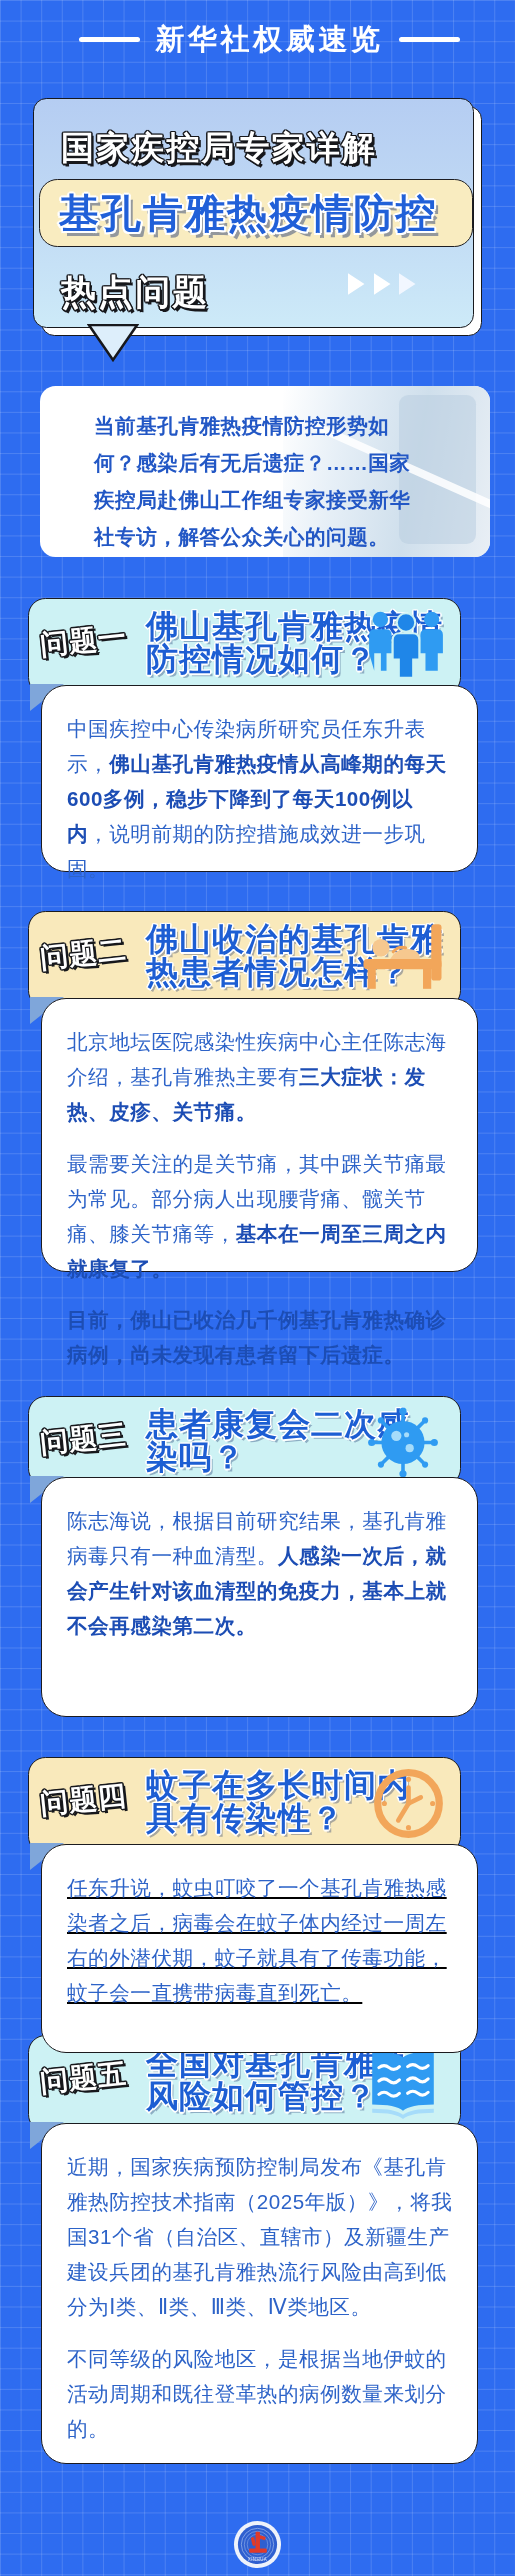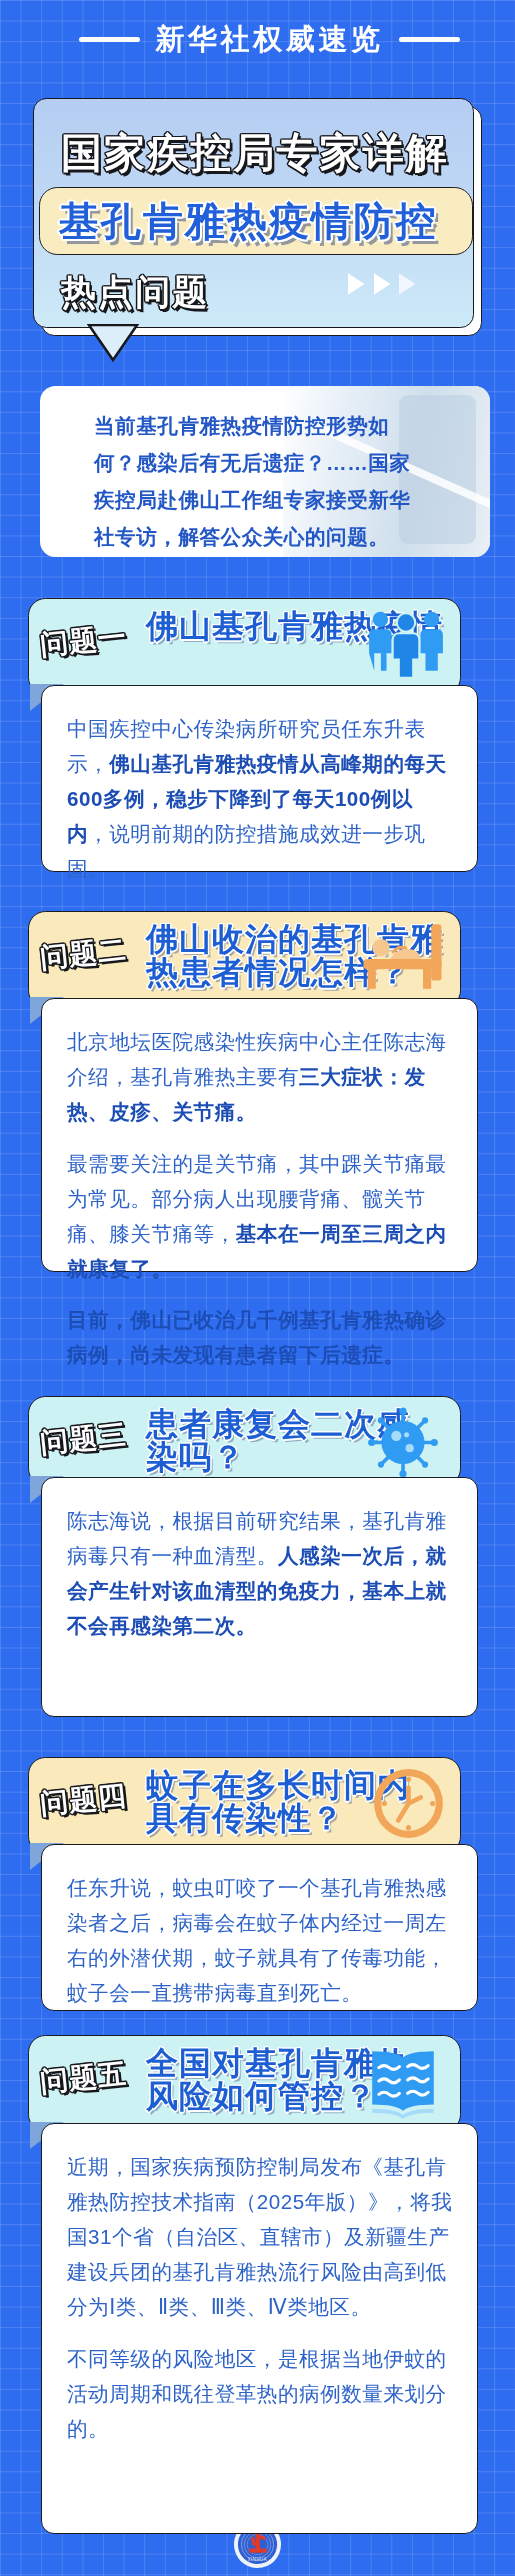--- a/index.html
+++ b/index.html
@@ -14,23 +14,23 @@
   }
   
   .masthead{position:absolute;top:19.6px;left:12px;width:100%;display:flex;align-items:center;justify-content:center;gap:15.5px;}
   .mast-bar{width:61px;height:4.6px;border-radius:3.1px;background:#fff;}
   .mast-title{color:#fff;font-size:29px;font-weight:800;letter-spacing:3.6px;}
   
   .hero-shadow{position:absolute;left:41px;top:106px;width:439px;height:228px;background:#fff;border:1.5px solid #17181c;border-radius:13.4px;}
   .hero{position:absolute;left:33px;top:98px;width:439px;height:228px;border:1.5px solid #17181c;border-radius:13.4px;
         background:linear-gradient(180deg,#b5cdf2 0%,#bfd8f4 45%,#cdeaf8 100%);}
   .hero-tail{position:absolute;left:87px;top:324px;width:52px;height:38px;}
-  .hero-line1{position:absolute;left:27px;top:27px;font-size:41px;font-weight:900;letter-spacing:2.1px;color:#fff;
+  .hero-line1{position:absolute;left:27px;top:27px;font-size:33px;font-weight:900;letter-spacing:2.1px;color:#fff;
       text-shadow:1.5px 0 0 #17181c,-1.5px 0 0 #17181c,0 1.5px 0 #17181c,0 -1.5px 0 #17181c,1px 1px 0 #17181c,-1px 1px 0 #17181c,1px -1px 0 #17181c,-1px -1px 0 #17181c,2.6px 3.1px 0 #17181c;}
-  .hero-banner{position:absolute;left:5.2px;top:88px;width:434px;height:68px;background:#f9ecc0;border:1px solid #1d1d22;border-radius:18.5px;
+  .hero-banner{position:absolute;left:5.2px;top:80px;width:434px;height:68px;background:#f9ecc0;border:1px solid #1d1d22;border-radius:18.5px;
       display:flex;align-items:center;padding-left:18.5px;box-sizing:border-box;}
   .hero-banner-text{font-size:40px;font-weight:900;letter-spacing:2.1px;color:#2160d8;
       text-shadow:2.1px 0 0 #fff,-2.1px 0 0 #fff,0 2.1px 0 #fff,0 -2.1px 0 #fff,1.5px 1.5px 0 #fff,-1.5px 1.5px 0 #fff,1.5px -1.5px 0 #fff,-1.5px -1.5px 0 #fff,4.1px 4.6px 0 rgba(25,52,112,.45);}
   .hero-line3{position:absolute;left:27px;top:170px;font-size:35px;font-weight:900;letter-spacing:2.1px;color:#fff;
       text-shadow:1.5px 0 0 #17181c,-1.5px 0 0 #17181c,0 1.5px 0 #17181c,0 -1.5px 0 #17181c,1px 1px 0 #17181c,-1px 1px 0 #17181c,1px -1px 0 #17181c,-1px -1px 0 #17181c,2.6px 3.1px 0 #17181c;}
   .hero-arrows{position:absolute;left:313px;top:173px;display:flex;gap:7.2px;}
   
   .intro{position:absolute;left:40px;top:386px;width:450px;height:171px;background:#fff;border-radius:15.5px;overflow:hidden;}
   .intro-photo{position:absolute;right:0;top:0;width:46%;height:100%;
       background:linear-gradient(100deg,rgba(255,255,255,0) 0%,rgba(210,226,240,.55) 28%,#cfdfec 62%,#e9eff5 100%);}
@@ -40,21 +40,21 @@
   
   .q-card{position:absolute;left:28px;width:433px;border:1.5px solid #1b1b1f;border-radius:17.5px;box-sizing:border-box;}
   .q-card.cyan{background:#cdf2f4;}
   .q-card.cream{background:#f9e9bb;}
   .q-label{position:absolute;left:11.3px;top:23px;font-size:28px;font-weight:900;letter-spacing:1px;color:#fff;transform:rotate(-6deg);
       text-shadow:1.5px 0 0 #17181c,-1.5px 0 0 #17181c,0 1.5px 0 #17181c,0 -1.5px 0 #17181c,1px 1px 0 #17181c,-1px 1px 0 #17181c,1px -1px 0 #17181c,-1px -1px 0 #17181c,2.6px 2.6px 0 #17181c;}
   .q-title{position:absolute;left:117px;top:11.3px;font-size:32px;font-weight:900;letter-spacing:1px;color:#1d5ed3;line-height:33px;
       text-shadow:1.5px 0 0 #fff,-1.5px 0 0 #fff,0 1.5px 0 #fff,0 -1.5px 0 #fff,1px 1px 0 #fff,-1px 1px 0 #fff,1px -1px 0 #fff,-1px -1px 0 #fff,2.6px 3.1px 0 rgba(24,48,105,.35);}
   .q-icon{position:absolute;right:13.4px;top:7.2px;}
   .q-tail{position:absolute;width:34px;height:27px;clip-path:polygon(0 0,100% 0,0 100%);background:#7fa6da;}
-  .a-card{position:absolute;left:41px;width:437px;background:#fff;border:1.5px solid #1b1b1f;border-radius:13px;box-sizing:border-box;
+  .a-card{position:absolute;left:41px;width:437px;background:#fff;border:1.5px solid #1b1b1f;border-radius:25px;box-sizing:border-box;
       padding:25px 23px 15.5px 25px;z-index:2;}
   .ans-p{margin:0 0 16.5px 0;font-size:20.6px;color:#2d63c8;line-height:35px;letter-spacing:0.5px;}
   .ans-p .b{font-weight:900;color:#1c4db4;}
   
   .footer-logo{position:absolute;left:233px;top:2520px;width:49px;height:49px;}
 </style>
 </head>
 <body>
 
 <div id="page">
@@ -94,20 +94,21 @@
       <div class="streak"></div>
     </div>
     <div class="intro-text">当前基孔肯雅热疫情防控形势如何？感染后有无后遗症？……国家疾控局赴佛山工作组专家接受新华社专访，解答公众关心的问题。</div>
   </div>
 
   <div id="qa-root">
       <div class="q-card cyan" style="top: 598px; height: 97px;">
         <div class="q-label">问题一</div>
         <div class="q-title">
           <div>佛山基孔肯雅热疫情</div>
+          <div>防控情况如何？</div>
         </div>
         <div class="q-icon"><svg width="82" height="73" viewBox="0 0 160 142">
     <g fill="#2f9bf2">
               <circle cx="30" cy="26" r="15"></circle>
               <path d="M8 92 V56 q0 -11 11 -11 h22 q11 0 11 11 V92 h-10 v34 h-11 v-34 h-13 v34 h-0 z"></path>
             </g>
     <g fill="#2f9bf2">
               <circle cx="130" cy="26" r="15"></circle>
               <path d="M108 92 V56 q0 -11 11 -11 h22 q11 0 11 11 V92 h-10 v34 h-24 v-34 z"></path>
             </g>
@@ -195,21 +196,21 @@
               <circle cx="122" cy="75" r="5"></circle>
     </g>
     <g stroke="#f2a65a" stroke-width="9" stroke-linecap="round">
       <line x1="75" y1="75" x2="75" y2="44"></line>
       <line x1="75" y1="75" x2="99" y2="63"></line>
       <line x1="75" y1="75" x2="55" y2="108"></line>
     </g>
   </svg></div>
       </div>
       <div class="q-tail" style="left: 30px; top: 1843px;"></div>
-      <div class="a-card" style="top: 1844px; height: 167px;">
+      <div class="a-card" style="top: 1844px; height: 209px; text-decoration: underline;">
         <p class="ans-p"><span>任东升说，蚊虫叮咬了一个基孔肯雅热感染者之后，病毒会在蚊子体内经过一周左右的外潜伏期，蚊子就具有了传毒功能，蚊子会一直携带病毒直到死亡。</span></p>
       </div>
       <div class="q-card cyan" style="top: 2035px; height: 97px;">
         <div class="q-label">问题五</div>
         <div class="q-title">
           <div>全国对基孔肯雅热</div>
           <div>风险如何管控？</div>
         </div>
         <div class="q-icon"><svg width="88" height="77" viewBox="0 0 170 150">
     <path d="M85 28 q-14 -12 -60 -12 v104 q46 0 60 12 z" fill="#2f9bf2"></path>
@@ -219,21 +220,21 @@
       <path d="M38 48 q10 -8 20 0 t20 -2"></path>
               <path d="M38 74 q10 -8 20 0 t20 -2"></path>
               <path d="M38 100 q10 -8 20 0 t20 -2"></path>
       <path d="M94 46 q10 -8 20 0 t20 -2"></path>
               <path d="M94 72 q10 -8 20 0 t20 -2"></path>
               <path d="M94 98 q10 -8 20 0 t20 -2"></path>
     </g>
   </svg></div>
       </div>
       <div class="q-tail" style="left: 30px; top: 2122px;"></div>
-      <div class="a-card" style="top: 2123px; height: 411px;">
+      <div class="a-card" style="top: 2123px; height: 341px;">
         <p class="ans-p"><span>近期，国家疾病预防控制局发布《基孔肯雅热防控技术指南（2025年版）》，将我国31个省（自治区、直辖市）及新疆生产建设兵团的基孔肯雅热流行风险由高到低分为Ⅰ类、Ⅱ类、Ⅲ类、Ⅳ类地区。</span></p>
         <p class="ans-p"><span>不同等级的风险地区，是根据当地伊蚊的活动周期和既往登革热的病例数量来划分的。</span></p>
       </div>
     </div>
 
   <svg class="footer-logo" viewBox="0 0 100 100">
     <circle cx="50" cy="50" r="48" fill="#eef2fb"></circle>
     <circle cx="50" cy="50" r="40" fill="#2f5fd0"></circle>
     <circle cx="50" cy="50" r="33" fill="none" stroke="#b9cef3" stroke-width="1.6" opacity=".75"></circle>
     <circle cx="50" cy="50" r="27" fill="none" stroke="#b9cef3" stroke-width="1.6" opacity=".6"></circle>

